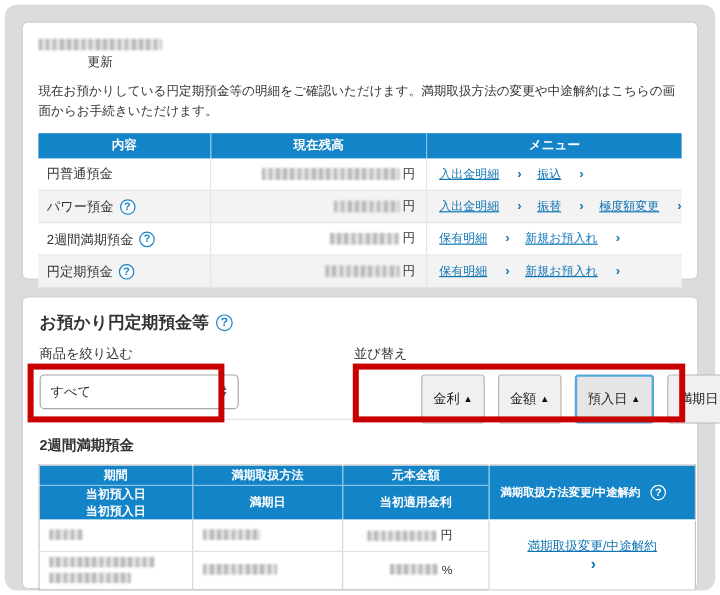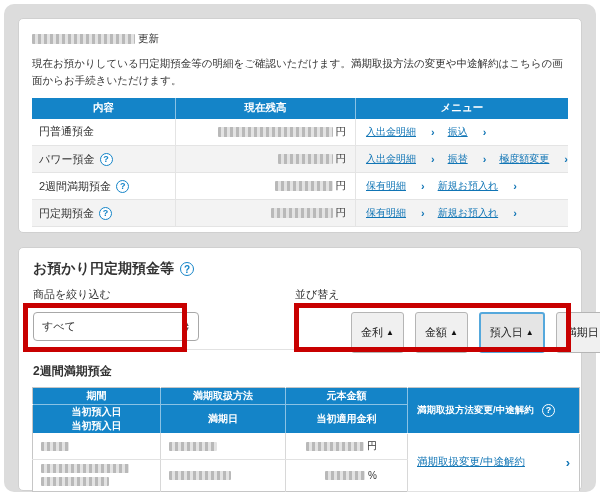--- a/index.html
+++ b/index.html
@@ -15,21 +15,21 @@
   
   .bx { display:inline-block; height:10px; border-radius:1px;
         background:repeating-linear-gradient(90deg,#b9b9b9 0 3px,#e3e3e3 3px 6px),
                    repeating-linear-gradient(0deg,rgba(255,255,255,.35) 0 2px,rgba(120,120,120,.25) 2px 4px);
         filter:blur(.7px); vertical-align:middle; }
   .bx.sm { height:9px; }
 
   
   .c1-head { display:flex; justify-content:space-between; align-items:center; margin-top:13px; }
   .page-title { font-size:15px; font-weight:bold; }
-  .updated { display:flex; align-items:center; gap:3px; font-size:10.5px; margin-right:14px; }
+  .updated { display:flex; align-items:center; gap:3px; font-size:10.5px; margin-right:14px;flex-direction:column; }
   .desc { margin-top:9px; font-size:10.5px; line-height:1.65; }
 
   table { border-collapse:collapse; width:100%; }
   .t1 { margin-top:8px; font-size:10.5px; }
   .t1 th { background:#1484c8; color:#fff; font-weight:bold; font-size:10.5px; height:21px;
            border-left:1px solid rgba(255,255,255,.5); }
   .t1 th:first-child { border-left:none; }
   .t1 td { height:27px; border-bottom:1px solid #e4e4e4; border-left:1px solid #e4e4e4; }
   .t1 td:first-child { border-left:none; padding-left:7px; }
   .t1 tr.alt td { background:#f3f3f3; }
@@ -79,21 +79,21 @@
   .t2 th:first-child { border-left:none; }
   .t2 td { border-left:1px solid #d8d8d8; background:#fff; }
   .t2 td:first-child { border-left:none; padding-left:8px; }
   .t2 tr.rA td { height:26px; border-bottom:1px solid #e2e2e2; }
   .t2 tr.rB td { height:32px; }
   .t2 td.num { text-align:right; padding-right:30px; white-space:nowrap; }
   .act-head { display:flex; align-items:center; justify-content:space-between; padding:0 24px 0 9px; font-size:9.5px; }
   .help-w { display:inline-flex; width:13px; height:13px; border:1.5px solid #fff; border-radius:50%;
             color:#fff; font-size:9px; font-weight:bold; align-items:center; justify-content:center; flex:0 0 auto; }
   .act-cell { vertical-align:middle; }
-  .act-inner { display:flex; align-items:center; justify-content:space-between; padding:0 9px 0 9px; }
+  .act-inner { display:flex; align-items:center; justify-content:space-between; padding:0 9px 0 9px;flex-direction:column; }
   .act-inner a { font-size:10.5px; }
   .act-inner .chev { font-size:13px; }
   .two-line { display:flex; flex-direction:column; gap:4px; padding:4px 0; }
 </style>
 </head>
 <body>
 
 <div class="bg"></div>
 
 <div class="card card1">

